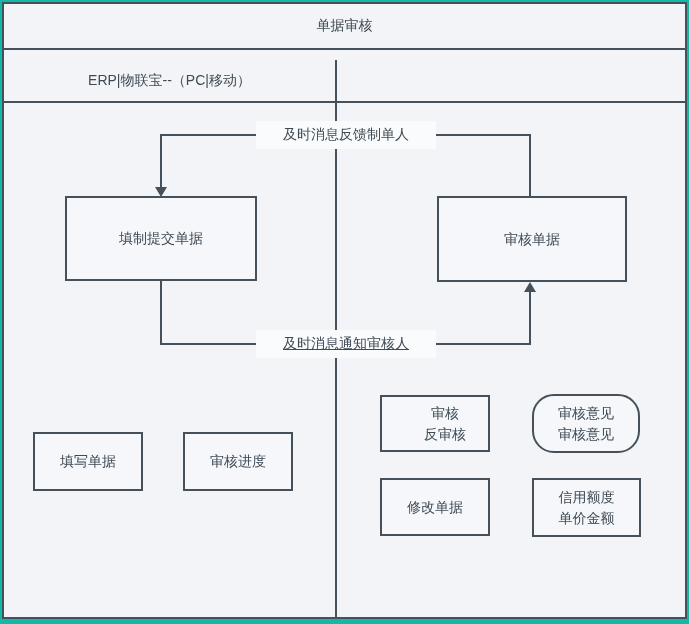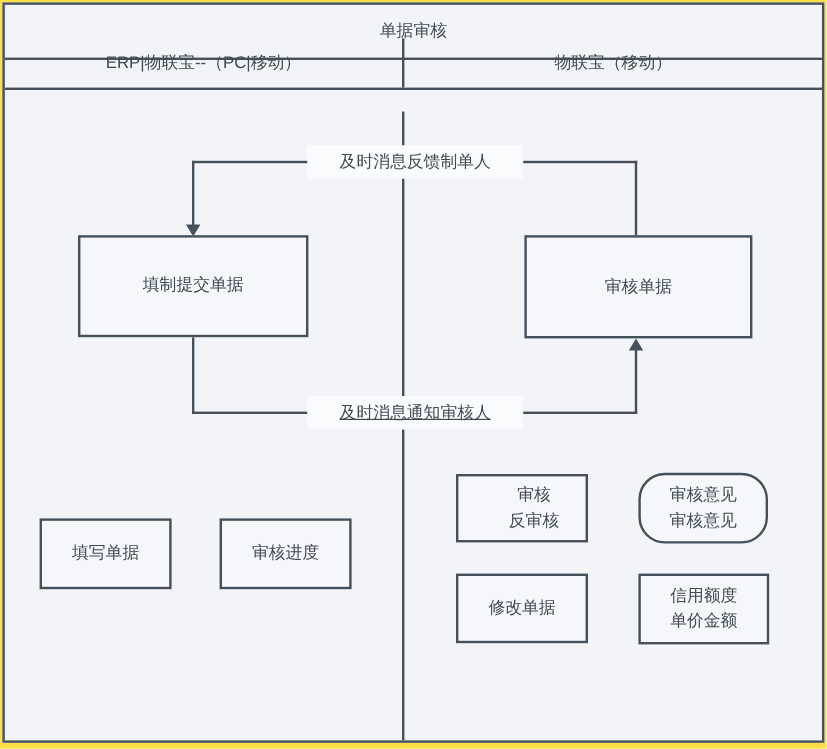--- a/index.html
+++ b/index.html
@@ -4,21 +4,21 @@
 <style>
   html, body { margin: 0; padding: 0; }
   body {
     background: #fdfdfe;
     font-family: "Liberation Sans", "DejaVu Sans", sans-serif;
   }
   .canvas {
     position: relative;
     width: 689px;
     height: 624px;
-    background: #fde047;
+    background: #14b8a6;
     color: #3f4a54;
     font-size: 14px;
     overflow: hidden;
   }
   .frame {
     position: absolute;
     left: 2px; top: 2px;
     width: 681px; height: 613px;
     border: 2px solid #45505b;
     background: #f2f4f7;
@@ -26,21 +26,21 @@
   .title-row {
     position: absolute;
     left: 4px; top: 4px;
     width: 681px; height: 44px;
     border-bottom: 2px solid #45505b;
     display: flex; align-items: center; justify-content: center;
     z-index: 2;
   }
   .header-row {
     position: absolute;
-    left: 4px; top: 32px;
+    left: 4px; top: 60px;
     width: 681px; height: 41px;
     border-bottom: 2px solid #45505b;
     display: flex;
     z-index: 2;
   }
   .header-cell { display: flex; align-items: center; justify-content: center; }
   .header-left { width: 331px; border-right: 2px solid #45505b; }
   .header-right { flex: 1; }
   .v-divider {
     position: absolute;
@@ -52,21 +52,20 @@
   .node {
     position: absolute;
     box-sizing: border-box;
     border: 2px solid #45505b;
     background: #f5f7fa;
     display: flex; flex-direction: column;
     align-items: center; justify-content: center;
     line-height: 21px;
     text-align: center;
     z-index: 2;
-    font-family: Liberation Serif, serif;
   }
   .flow-label {
     position: absolute;
     display: flex; align-items: center; justify-content: center;
     background: #fafbfd;
     z-index: 3;
   }
   .h-line { position: absolute; height: 2px; background: #45505b; z-index: 1; }
   .v-line { position: absolute; width: 2px; background: #45505b; z-index: 1; }
   .arrow-down {
@@ -91,23 +90,20 @@
 
   <div class="frame"></div>
 
   <div class="title-row">
     <span>单据审核</span>
   </div>
 
   <div class="header-row">
     <div class="header-cell header-left">
       <span>ERP|物联宝--（PC|移动）</span>
-    </div>
-    <div class="header-cell header-right">
-      <span>物联宝（移动）</span>
     </div>
   </div>
 
   <div class="v-divider"></div>
 
   <div class="h-line" style="left:160px; top:134px; width:371px;"></div>
   <div class="v-line" style="left:160px; top:134px; height:54px;"></div>
   <div class="arrow-down" style="left:155px; top:187px;"></div>
   <div class="v-line" style="left:529px; top:134px; height:62px;"></div>
 

